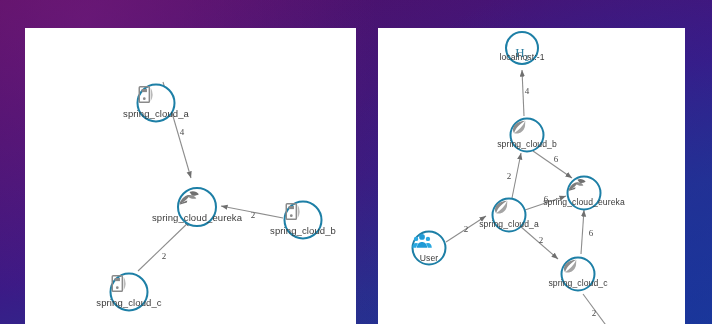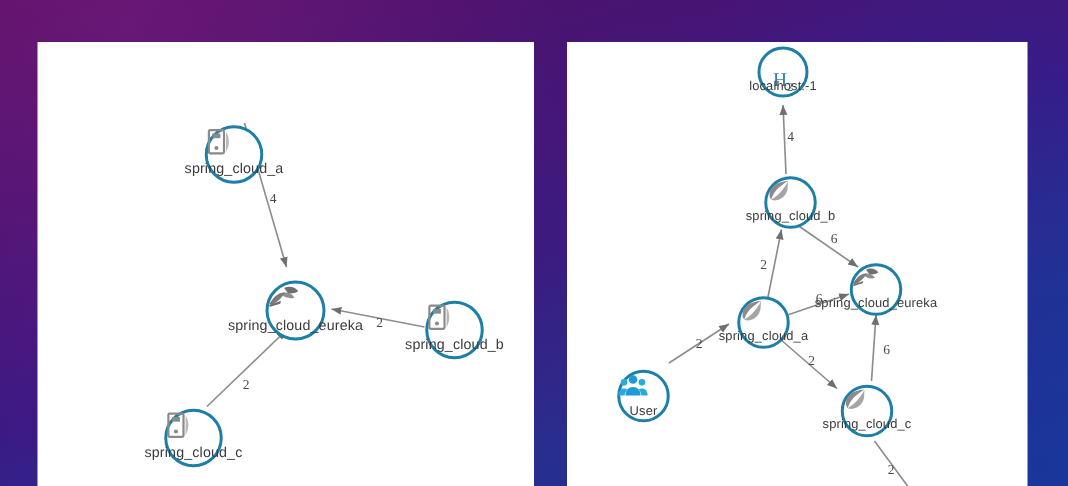--- a/index.html
+++ b/index.html
@@ -197,21 +197,21 @@
     <div class="node" style="left:131px;top:187px;">
       <div class="ring" style="width:35px;height:35px;">
         <svg width="19" height="19" viewBox="0 0 24 24">
           <path d="M20 4 C10 4.6 4.4 9.6 4.4 15.6 C4.4 17.4 5 18.8 5.9 19.8 C7.4 13.4 12.4 8.6 20 4 Z" fill="#8b8b8b"></path>
           <path d="M20 4 C16.6 11.4 11.6 16 5.9 19.8 C11.8 21.8 18.2 18 19.6 10.8 Z" fill="#a5a5a5"></path>
         </svg>
       </div>
       <div class="nlabel sm" style="top:21px;">spring_cloud_a</div>
     </div>
 
-    <div class="node" style="left:51px;top:236px;">
+    <div class="node" style="left:51px;top:220px;">
       <div class="ring" style="width:35px;height:35px;">
         <svg width="21" height="21" viewBox="0 0 24 24">
           <circle cx="12" cy="7.4" r="3.3" fill="#1f9ad6"></circle>
           <path d="M6.2 19.6 C6.2 15.6 8.8 13.2 12 13.2 C15.2 13.2 17.8 15.6 17.8 19.6 Z" fill="#1f9ad6"></path>
           <circle cx="5.2" cy="9.6" r="2.5" fill="#2aa8e0"></circle>
           <path d="M0.8 19.6 C0.8 16.2 2.6 14.2 5.2 14.2 C6.2 14.2 7 14.5 7.7 15 C6.4 16.2 5.7 17.8 5.6 19.6 Z" fill="#2aa8e0"></path>
           <circle cx="18.8" cy="9.6" r="2.5" fill="#2aa8e0"></circle>
           <path d="M23.2 19.6 C23.2 16.2 21.4 14.2 18.8 14.2 C17.8 14.2 17 14.5 16.3 15 C17.6 16.2 18.3 17.8 18.4 19.6 Z" fill="#2aa8e0"></path>
         </svg>
       </div>

